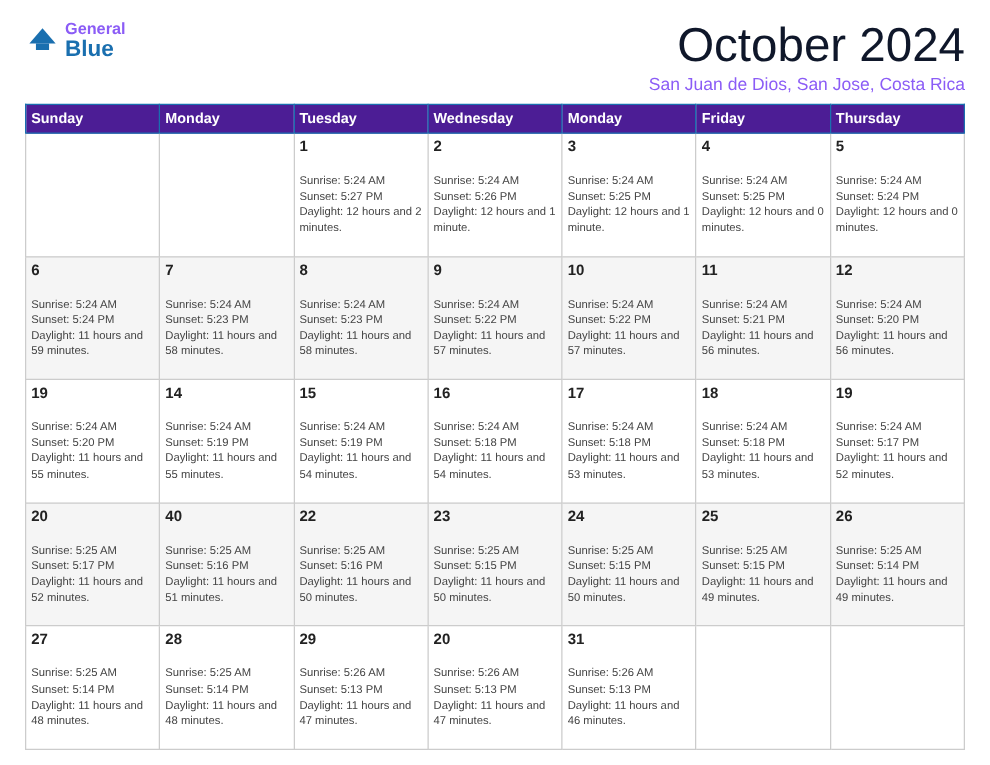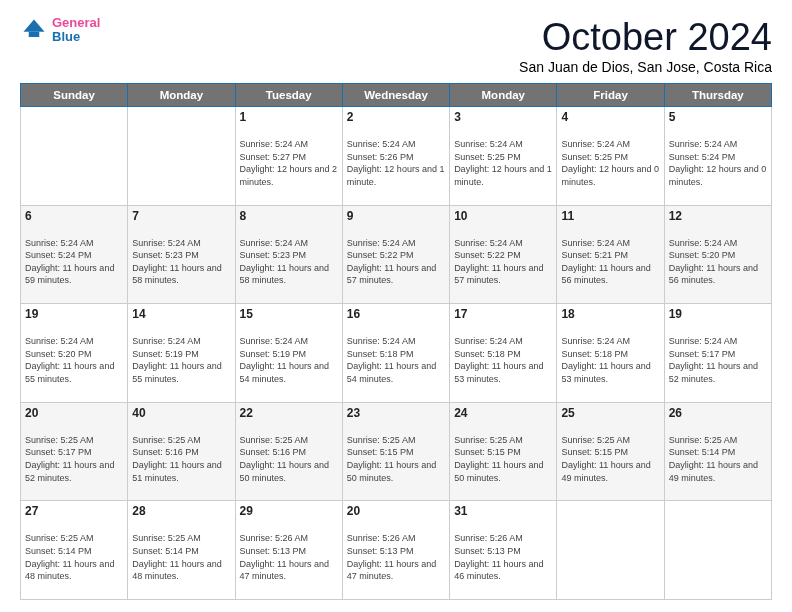--- a/index.html
+++ b/index.html
@@ -29,56 +29,56 @@
       gap: 4px;
     }
     .logo-text {
       display: flex;
       flex-direction: column;
       line-height: 1.1;
     }
     .logo-general {
       font-size: 13px;
       font-weight: bold;
-      color: #ec4899;
+      color: #8b5cf6;
     }
     .logo-blue {
-      font-size: 13px;
+      font-size: 18px;
       font-weight: bold;
       color: #1a6faf;
     }
     .logo-icon {
       width: 28px;
       height: 28px;
     }
     .title-block {
       text-align: right;
     }
     .month-title {
       font-size: 38px;
       font-weight: normal;
       color: #0f172a;
     }
     .location {
       font-size: 14px;
-      color: #000000;
+      color: #8b5cf6;
     }
     .calendar {
       flex: 1;
       border-collapse: collapse;
       width: 100%;
       table-layout: fixed;
     }
     .calendar thead th {
-      background: #737373;
+      background: #4c1d95;
       color: #fff;
       font-size: 11.5px;
       font-weight: bold;
       padding: 5px 4px;
-      text-align: center;
+      text-align: left;
       border: 1px solid #1a6faf;
     }
     .calendar tbody td {
       border: 1px solid #ccc;
       vertical-align: top;
       padding: 3px 4px;
       font-size: 9.5px;
       color: #333;
       height: 82px;
       background: #fff;

